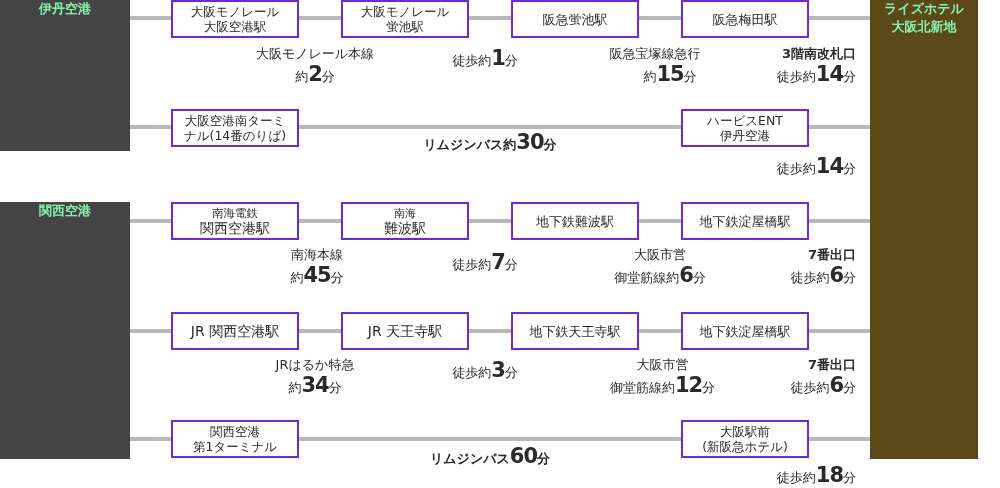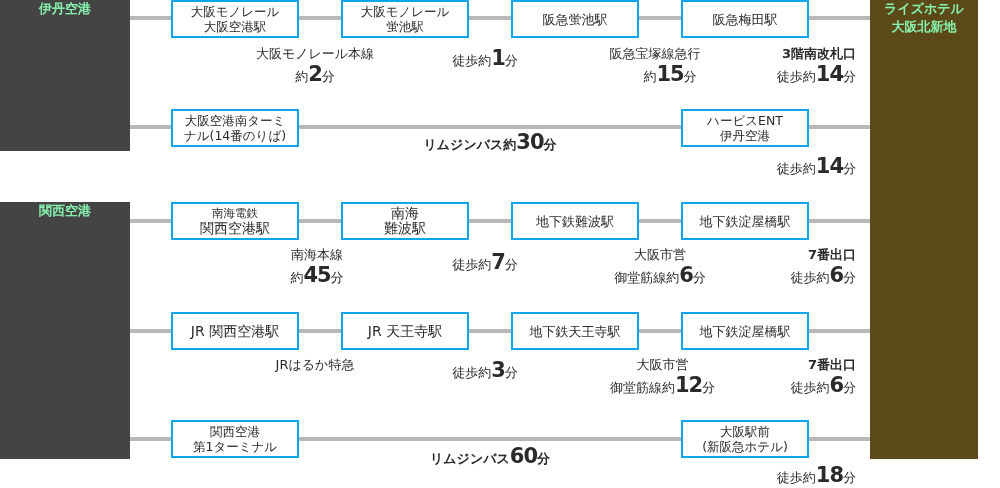--- a/index.html
+++ b/index.html
@@ -3,21 +3,21 @@
 <meta charset="utf-8">
 <style>
   * { box-sizing: border-box; margin: 0; padding: 0; }
   body { width: 1000px; height: 488px; background: #ffffff; position: relative; overflow: hidden;
          font-family: "DejaVu Sans", "Liberation Sans", sans-serif; color: #2a2a2a; }
   .panel { position: absolute; color: #86efac; display: flex; align-items: flex-start; justify-content: center;
            text-align: center; font-weight: bold; font-size: 13px; line-height: 18px; }
   .origin { background: #444444; left: 0; width: 130px; }
   .dest { background: #5c4918; left: 870px; width: 108px; top: 0; height: 459px; }
   .line { position: absolute; height: 4px; background: #b8b8b8; left: 130px; width: 740px; }
-  .box { position: absolute; width: 128px; height: 38px; border: 2px solid #0ea5e9; background: #fff;
+  .box { position: absolute; width: 128px; height: 38px; border: 2px solid #6d28d9; background: #fff;
          display: flex; flex-direction: column; align-items: center; justify-content: center;
          font-size: 12.5px; line-height: 15px; text-align: center; color: #2a2a2a; }
   .box.single { font-size: 13px; }
   .label { position: absolute; text-align: center; font-size: 13px; line-height: 20px; color: #2a2a2a; white-space: nowrap; }
   .label .big { font-size: 21px; font-weight: bold; letter-spacing: -1px; }
   .label .b { font-weight: bold; }
   .right { text-align: right; }
 </style>
 </head>
 <body>
@@ -86,21 +86,21 @@
 </div>
 <div class="label right" style="left:740px;top:156px;width:116px;">
   <span>徒歩約</span><span class="big">14</span><span>分</span>
 </div>
 
 <div class="box" style="left:171px;top:202px;">
   <div style="font-size:11.5px;">南海電鉄</div>
   <div style="font-size:14px;">関西空港駅</div>
 </div>
 <div class="box" style="left:341px;top:202px;">
-  <div style="font-size:14px;">南海</div>
+  <div style="font-size:11px;">南海</div>
   <div style="font-size:14px;">難波駅</div>
 </div>
 <div class="box single" style="left:511px;top:202px;">
   <div>地下鉄難波駅</div>
 </div>
 <div class="box single" style="left:681px;top:202px;">
   <div>地下鉄淀屋橋駅</div>
 </div>
 
 <div class="label" style="left:272px;top:245px;width:90px;">
@@ -127,20 +127,21 @@
 </div>
 <div class="box single" style="left:511px;top:312px;">
   <div>地下鉄天王寺駅</div>
 </div>
 <div class="box single" style="left:681px;top:312px;">
   <div>地下鉄淀屋橋駅</div>
 </div>
 
 <div class="label" style="left:255px;top:355px;width:120px;">
   <div>JRはるか特急</div>
+  <div><span>約</span><span class="big">34</span><span>分</span></div>
 </div>
 <div class="label" style="left:430px;top:360px;width:110px;">
   <span>徒歩約</span><span class="big">3</span><span>分</span>
 </div>
 <div class="label" style="left:595px;top:355px;width:135px;">
   <div>大阪市営</div>
   <div><span>御堂筋線約</span><span class="big">12</span><span>分</span></div>
 </div>
 <div class="label right" style="left:740px;top:355px;width:116px;">
   <div class="b">7番出口</div>

